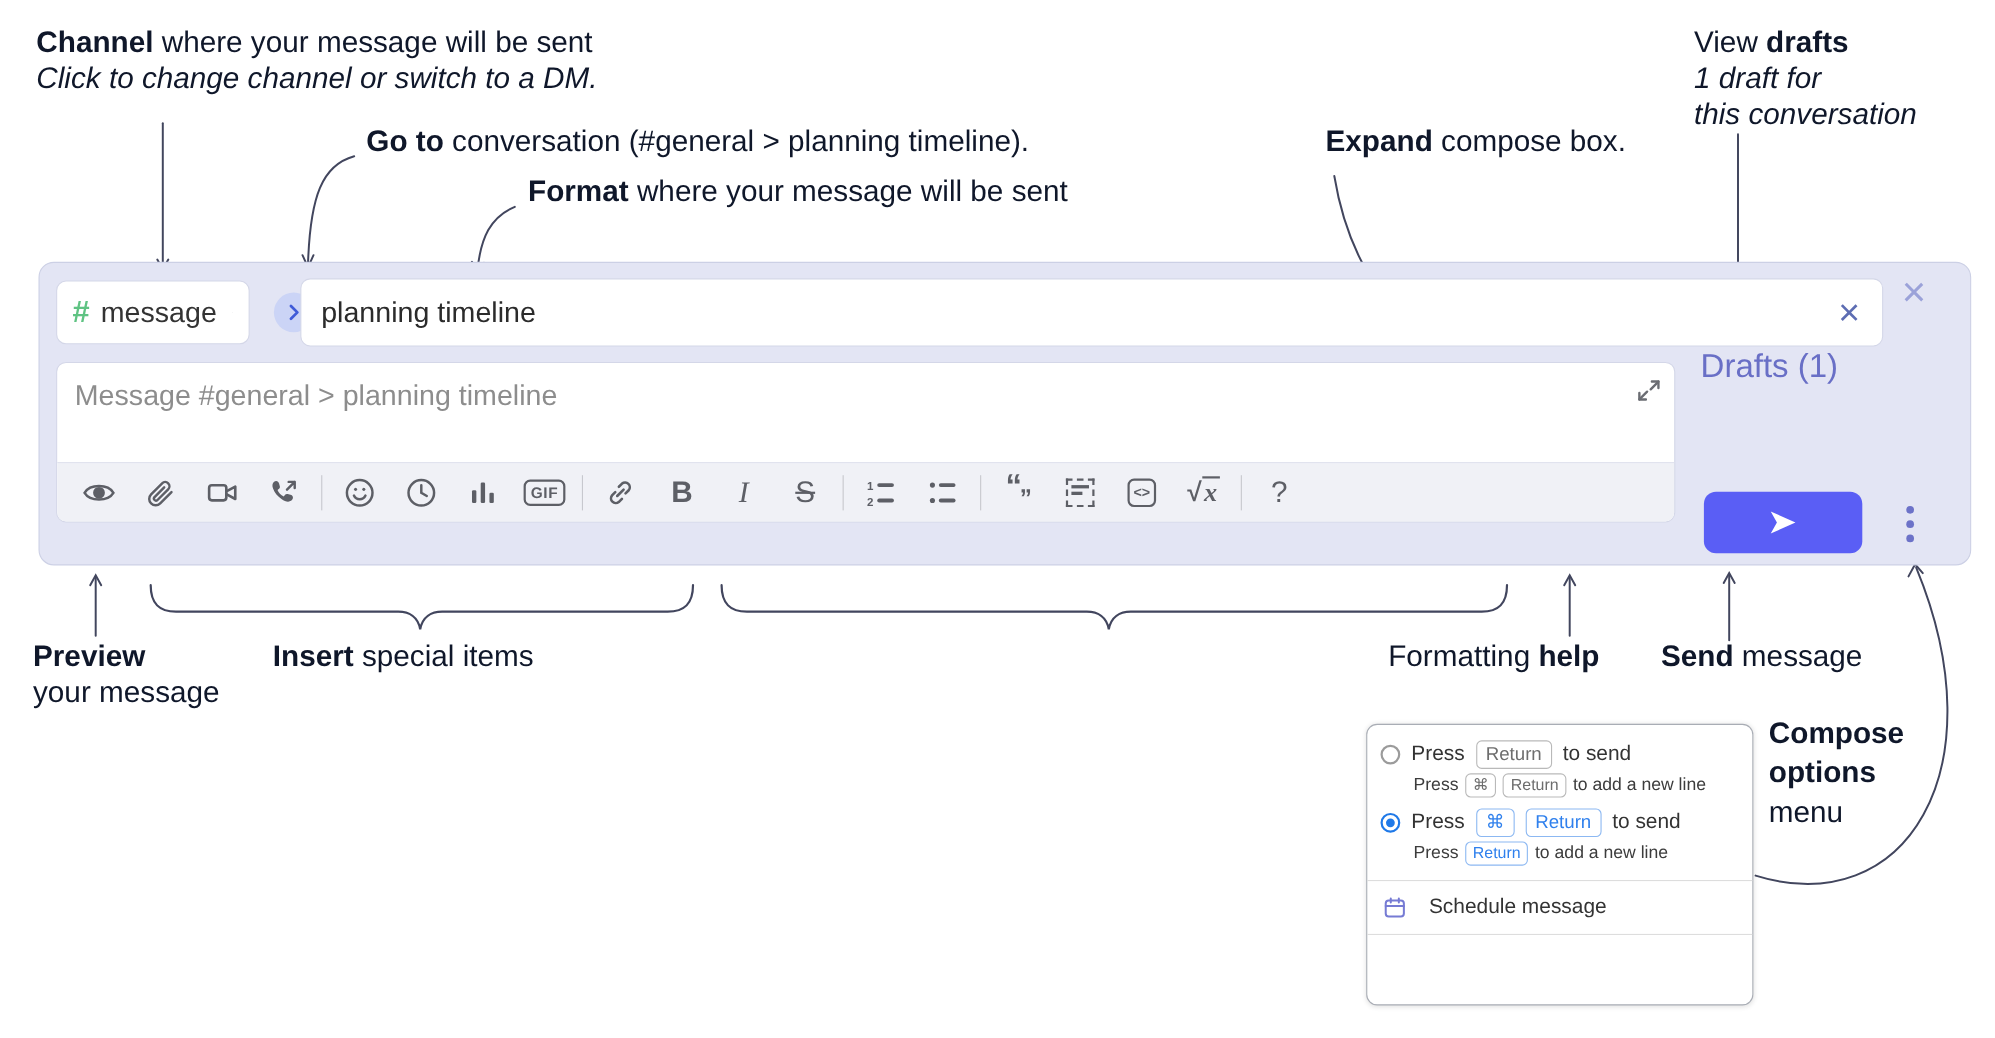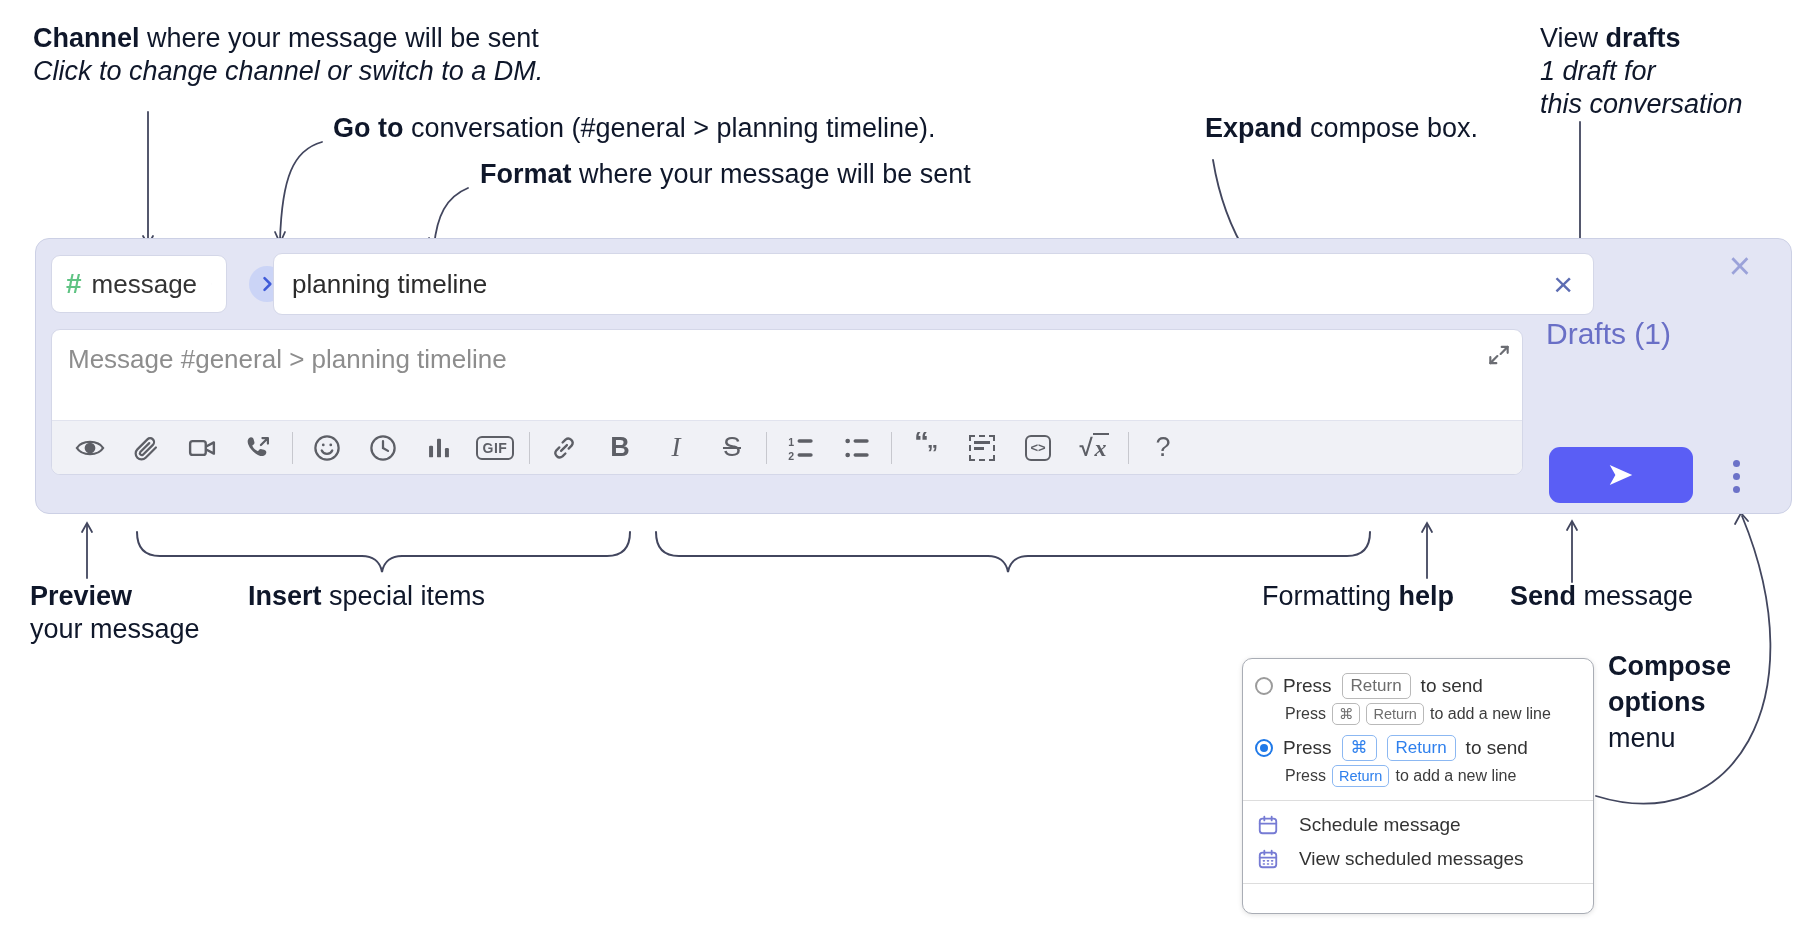--- a/index.html
+++ b/index.html
@@ -14,21 +14,21 @@
   
   .compose{position:absolute;left:35px;top:238px;width:1757px;height:276px;
            background:#e3e5f4;border:1px solid #ccd0e5;border-radius:14px;box-sizing:border-box;}
   .chan-select{position:absolute;left:15px;top:16px;width:176px;height:58px;background:#fff;
                border:1px solid #d4d7e8;border-radius:9px;box-sizing:border-box;
                display:flex;align-items:center;padding:0 14px;gap:10px;cursor:pointer;}
   .hash{color:#5fc383;font-size:28px;font-weight:bold;}
   .chan-label{font-size:26px;color:#333;}
   .goto-circle{position:absolute;left:213px;top:27px;width:36px;height:36px;border-radius:50%;
                background:#cbd4f6;display:flex;align-items:center;justify-content:center;cursor:pointer;}
-  .topic-wrap{position:absolute;left:237px;top:14px;width:1321px;height:62px;background:#fff;
+  .topic-wrap{position:absolute;left:237px;top:14px;width:1439px;height:62px;background:#fff;
               border:1px solid #d4d7e8;border-radius:9px;box-sizing:border-box;
               display:flex;align-items:center;padding:0 16px;}
   .topic-wrap input{flex:1;border:none;outline:none;font-size:26px;color:#2b2b2b;
                     font-family:inherit;background:transparent;}
   .xclear{color:#5d6db3;font-size:34px;line-height:1;cursor:pointer;padding:0 4px;}
   .xclose{position:absolute;right:40px;top:8px;color:#9ba2d9;font-size:38px;line-height:1;cursor:pointer;}
   .msg-box{position:absolute;left:15px;top:90px;width:1472px;height:146px;background:#fff;
            border:1px solid #d4d7e8;border-radius:9px;box-sizing:border-box;overflow:hidden;}
   .placeholder{position:absolute;left:16px;top:14px;font-size:26px;color:#8d8d8d;}
   .expand-btn{position:absolute;right:10px;top:12px;cursor:pointer;}
@@ -344,24 +344,16 @@
       <span>to add a new line</span>
     </div>
     <div class="p-divider"></div>
     <div class="p-item">
       <svg width="22" height="22" viewBox="0 0 24 24" fill="none" stroke="#767bd4" stroke-width="2" stroke-linecap="round">
         <rect x="3" y="5" width="18" height="16" rx="3"></rect>
           <path d="M8 3 V7 M16 3 V7 M3 10.5 H21"></path>
       </svg>
       <span>Schedule message</span>
     </div>
-    <div class="p-item">
-      <svg width="22" height="22" viewBox="0 0 24 24" fill="none" stroke="#767bd4" stroke-width="2" stroke-linecap="round">
-        <rect x="3" y="5" width="18" height="16" rx="3"></rect>
-          <path d="M8 3 V7 M16 3 V7 M3 10.5 H21"></path>
-        <path d="M7 14 H8 M11.5 14 H12.5 M16 14 H17 M7 17.5 H8 M11.5 17.5 H12.5 M16 17.5 H17" stroke-width="1.8"></path>
-      </svg>
-      <span>View scheduled messages</span>
-    </div>
     <div class="p-divider"></div>
   </div>
 
 </div>
 
 </body></html>

